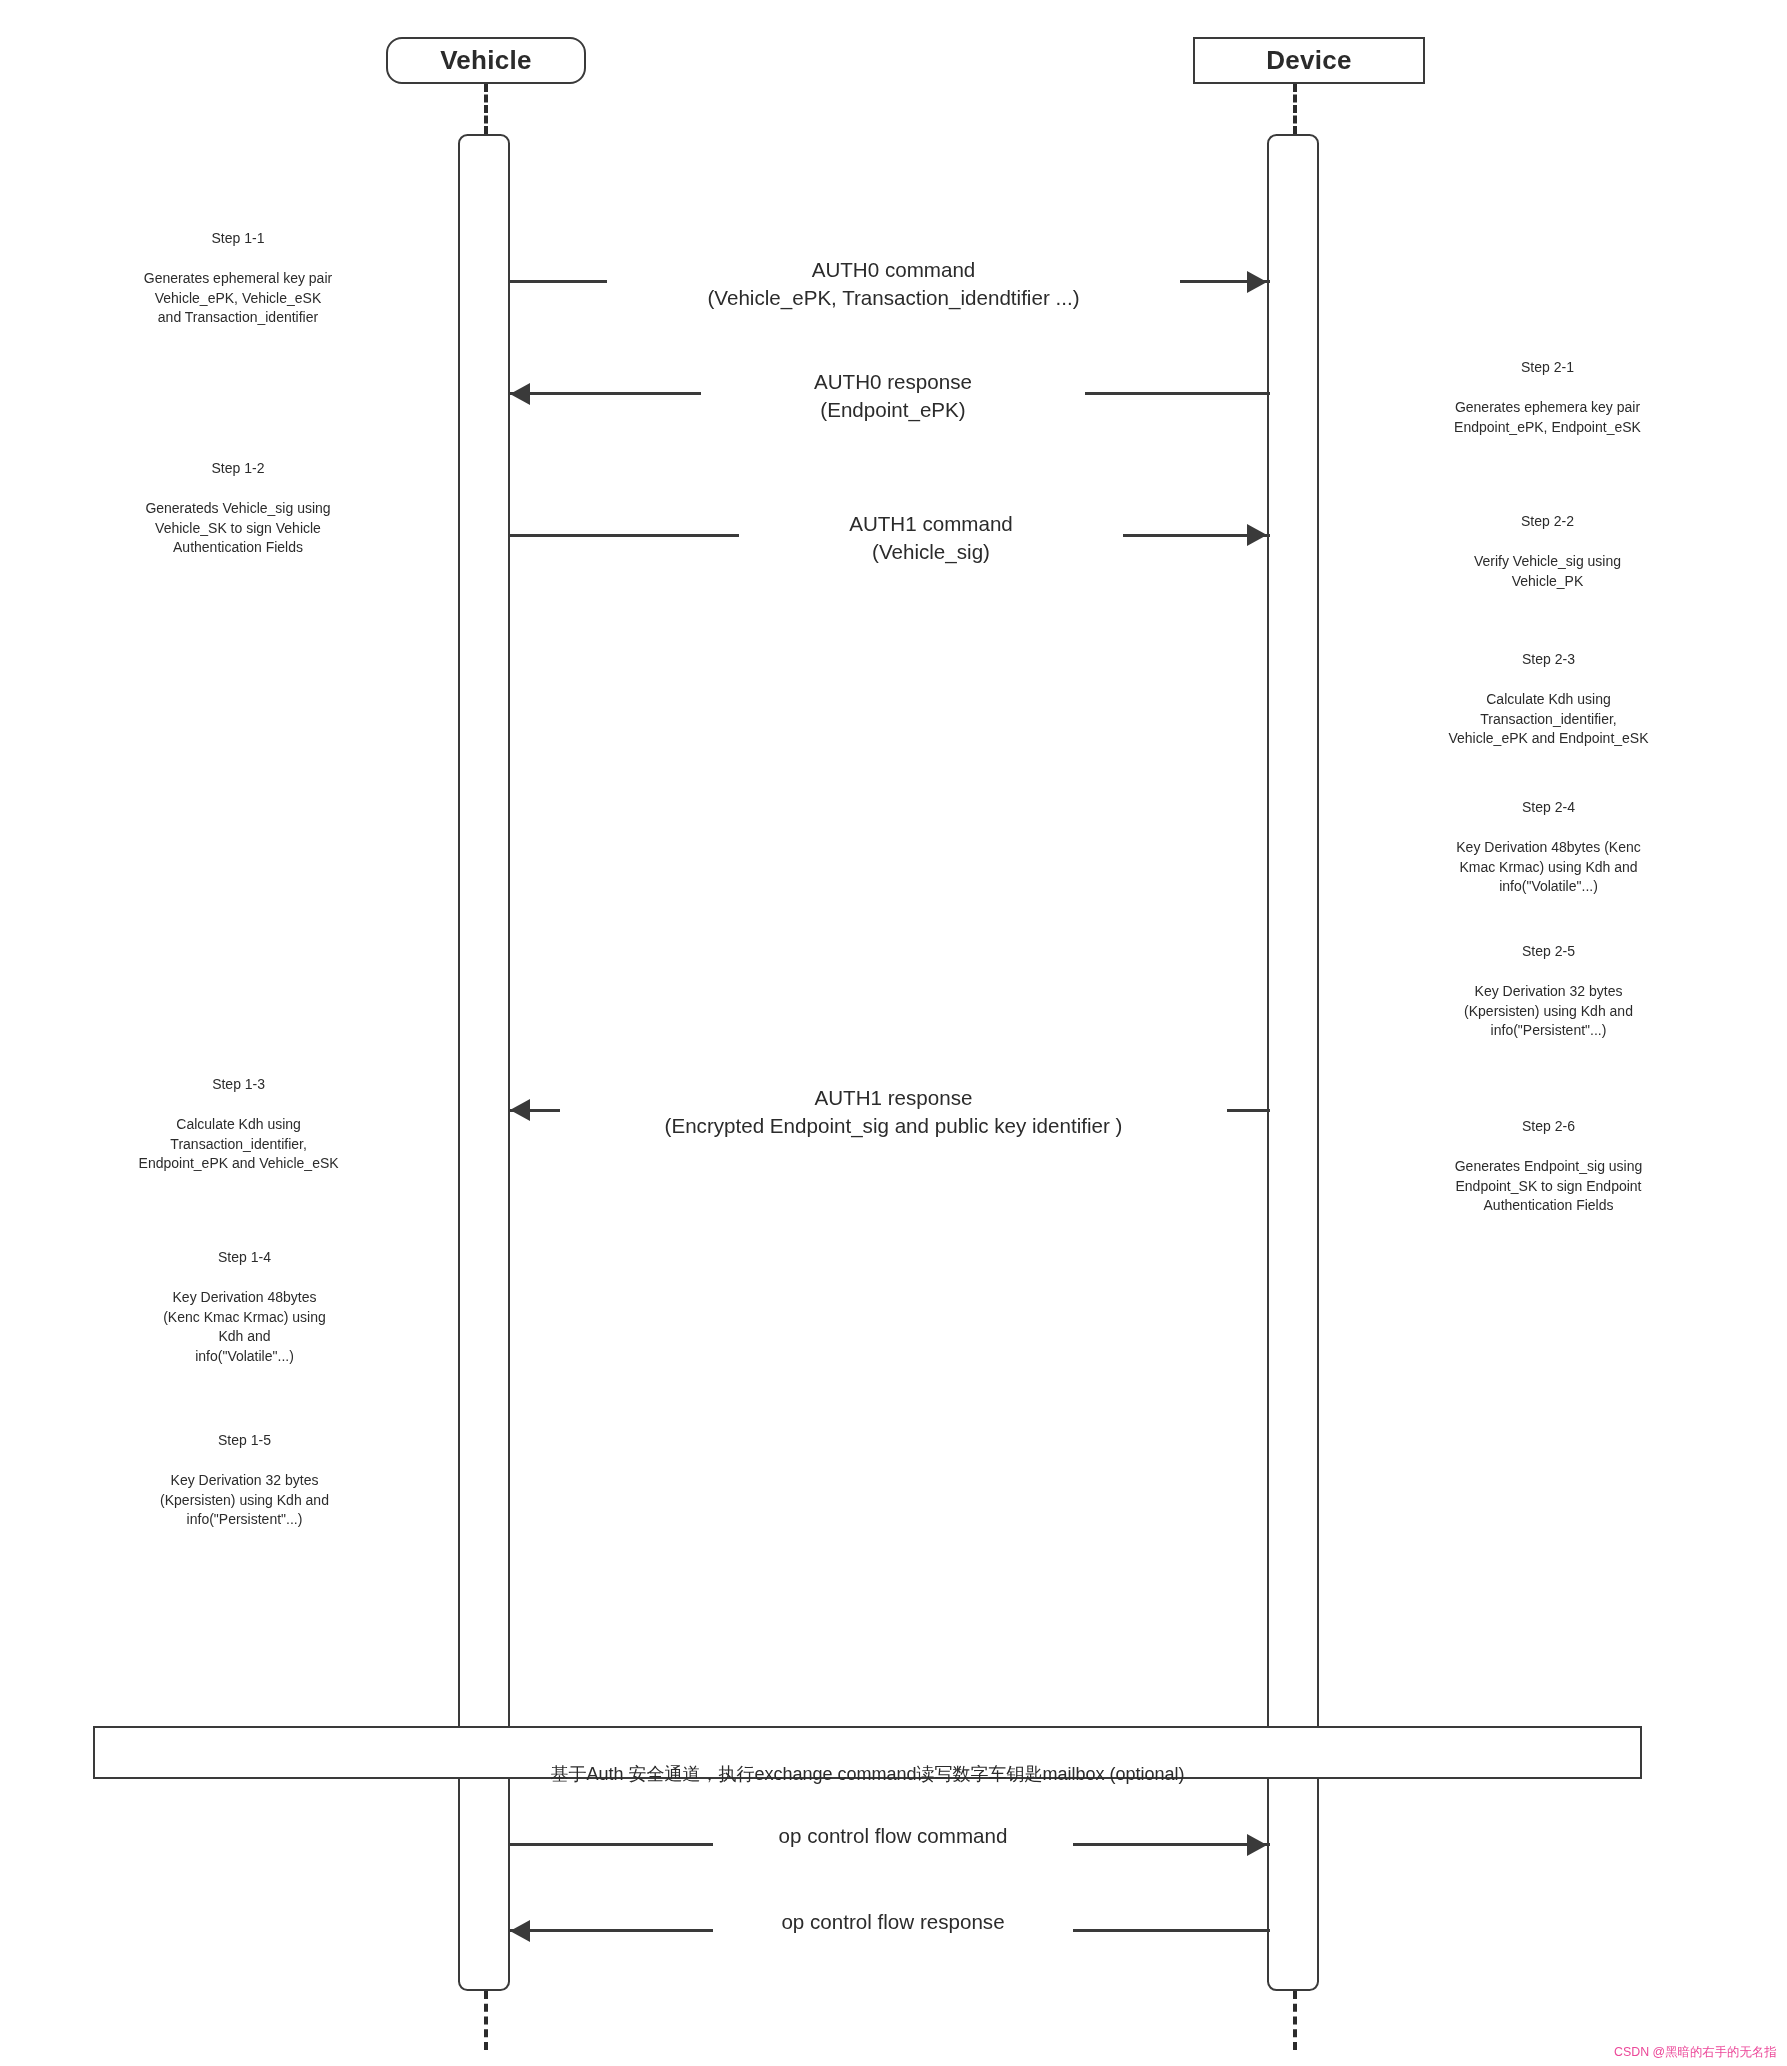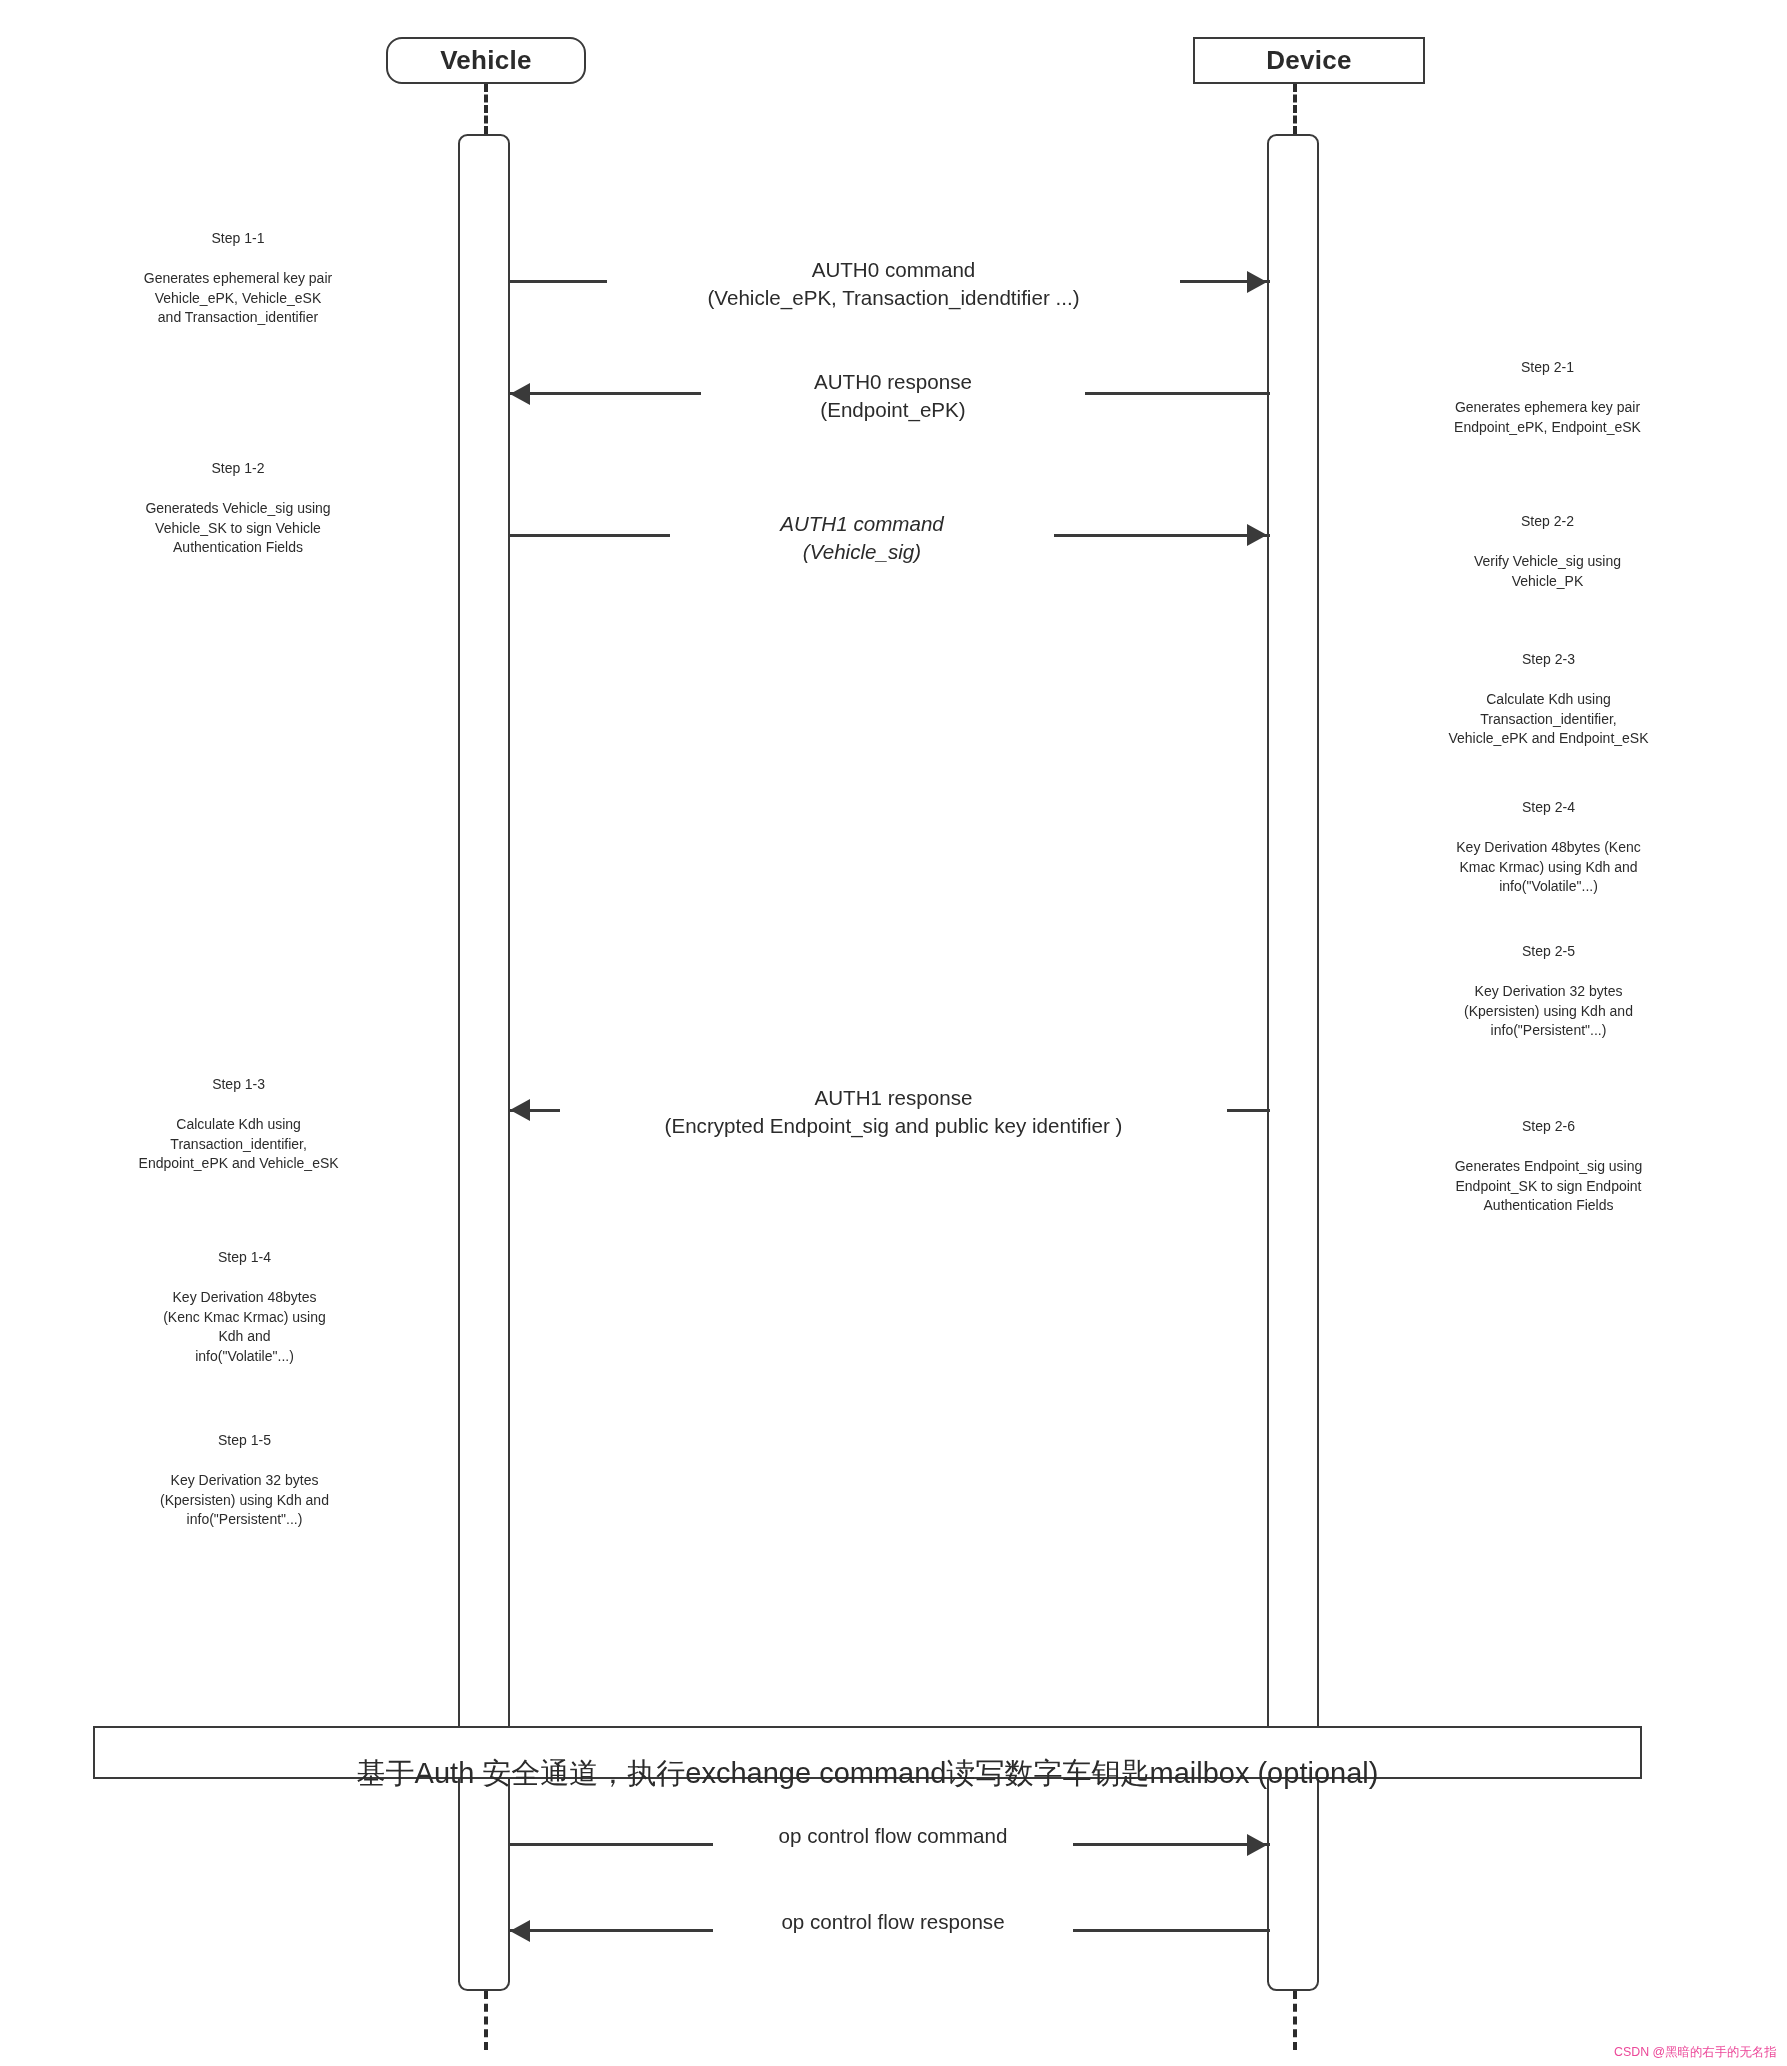--- a/index.html
+++ b/index.html
@@ -97,21 +97,21 @@
   .note-bar {
     position: absolute;
     border: 2.9px solid #3a3a3a;
     background: #ffffff;
     box-sizing: border-box;
     display: flex;
     align-items: center;
     justify-content: center;
   }
   .note-bar-text {
-    font-size: 29px;
+    font-size: 18px;
     color: #2b2b2b;
     text-align: center;
     margin-top: 43px;
   }
 
   
   .watermark {
     position: absolute;
     font-size: 12.4px;
     color: #ec4899;
@@ -226,21 +226,21 @@
   <div class="msg">
     <div class="msg-line" style="left:510px; top:392px; width:760px;"></div>
     <div class="arrow-head arrow-left" style="left:510px; top:383px;"></div>
     <div class="msg-label" style="left:701px; top:368px; width:377px;">AUTH0 response
 (Endpoint_ePK)</div>
   </div>
 
   <div class="msg">
     <div class="msg-line" style="left:510px; top:534px; width:760px;"></div>
     <div class="arrow-head arrow-right" style="left:1247px; top:524px;"></div>
-    <div class="msg-label" style="left:670px; top:510px; width:377px;font-style:italic;">AUTH1 command
+    <div class="msg-label" style="left:739px; top:510px; width:377px;">AUTH1 command
 (Vehicle_sig)</div>
   </div>
 
   <div class="msg">
     <div class="msg-line" style="left:510px; top:1109px; width:760px;"></div>
     <div class="arrow-head arrow-left" style="left:510px; top:1099px;"></div>
     <div class="msg-label" style="left:560px; top:1084px; width:660px;">AUTH1 response
 (Encrypted Endpoint_sig and public key identifier )</div>
   </div>
 

